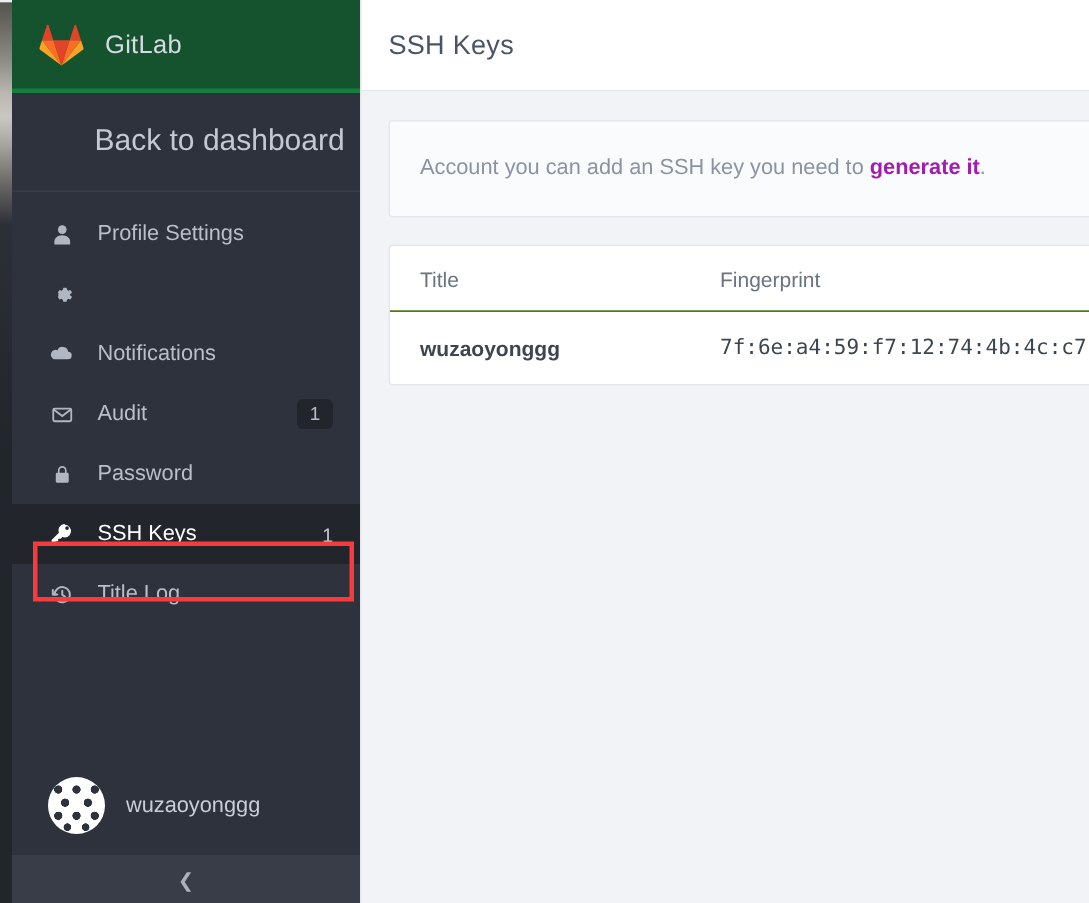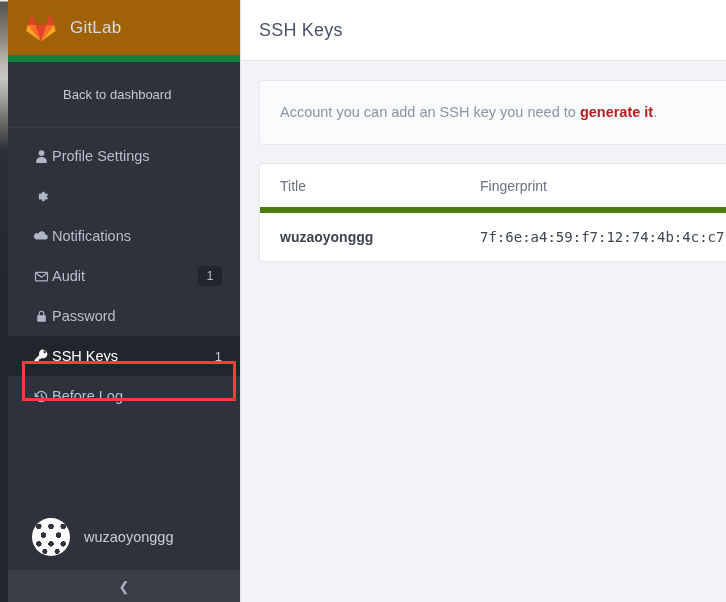--- a/index.html
+++ b/index.html
@@ -48,22 +48,22 @@
     display: flex;
     flex-direction: column;
   }
 
   .brand {
     height: 62px;
     display: flex;
     align-items: center;
     padding-left: 18px;
     box-sizing: border-box;
-    background: #a16207;
-    border-bottom: 7px solid #15803d;
+    background: #14532d;
+    border-bottom: 3px solid #15803d;
   }
   .brand-logo {
     width: 30px;
     height: 28px;
     flex: 0 0 30px;
     position: relative;
   }
   .brand-title {
     margin-left: 14px;
     font-size: 17px;
@@ -71,21 +71,21 @@
     letter-spacing: .2px;
   }
 
   .back-dash {
     height: 66px;
     display: flex;
     align-items: center;
     justify-content: flex-start;
     padding-left: 55px;
     box-sizing: border-box;
-    font-size: 13px;
+    font-size: 20px;
     color: #c3c9d3;
     border-bottom: 1px solid #383c46;
     background: #2e323c;
     text-align: center;
   }
 
   .nav {
     padding-top: 8px;
   }
   .nav-item {
@@ -100,21 +100,21 @@
   }
   .nav-item .ico {
     width: 22px;
     flex: 0 0 22px;
     display: flex;
     align-items: center;
     justify-content: center;
     color: #b0b7c3;
   }
   .nav-item .lbl {
-    margin-left: 0;
+    margin-left: 13px;
     flex: 1 1 auto;
     white-space: nowrap;
   }
   .nav-item .badge {
     background: #22252c;
     color: #b6bdc8;
     font-size: 12.5px;
     border-radius: 4px;
     padding: 4px 8px;
     line-height: 1;
@@ -229,21 +229,21 @@
     padding: 23px 20px 24px 20px;
     box-sizing: border-box;
     width: 700px;
   }
   .notice-text {
     font-size: 14.5px;
     color: #8b93a3;
     white-space: nowrap;
   }
   .notice-text .lnk {
-    color: #b91c1c;
+    color: #a21caf;
     font-weight: bold;
   }
 
   .keys-card {
     margin-top: 18px;
     background: #ffffff;
     border: 1px solid #e4e7ec;
     border-radius: 3px;
     width: 700px;
     box-sizing: border-box;
@@ -253,21 +253,21 @@
     border-collapse: collapse;
     width: 700px;
     table-layout: fixed;
   }
   table.keys th {
     text-align: left;
     font-weight: normal;
     font-size: 14px;
     color: #6b7280;
     padding: 14px 0 13px 20px;
-    border-bottom: 6px solid #4d7c0f;
+    border-bottom: 1px solid #4d7c0f;
   }
   table.keys td {
     padding: 16px 0 16px 20px;
     font-size: 14px;
     color: #3d454f;
     white-space: nowrap;
     overflow: hidden;
   }
   .col-title { width: 180px; }
   .cell-title {
@@ -369,21 +369,21 @@
 
 
       <div class="nav-item">
         <span class="ico">
           <svg width="15" height="15" viewBox="0 0 16 16" fill="none" stroke="currentColor" stroke-width="1.4" stroke-linecap="round">
               <path d="M2.6 8a5.4 5.4 0 1 1 1.7 3.9"></path>
               <path d="M1.3 4.6v3.2h3.2"></path>
               <path d="M8 5.2V8l1.9 1.3"></path>
             </svg>
         </span>
-        <span class="lbl">Before Log</span>
+        <span class="lbl">Title Log</span>
       </div>
 
     </div>
 
     <div class="hl-box"></div>
 
     <div class="sidebar-spacer"></div>
 
     <div class="user-block">
       <div class="avatar">

